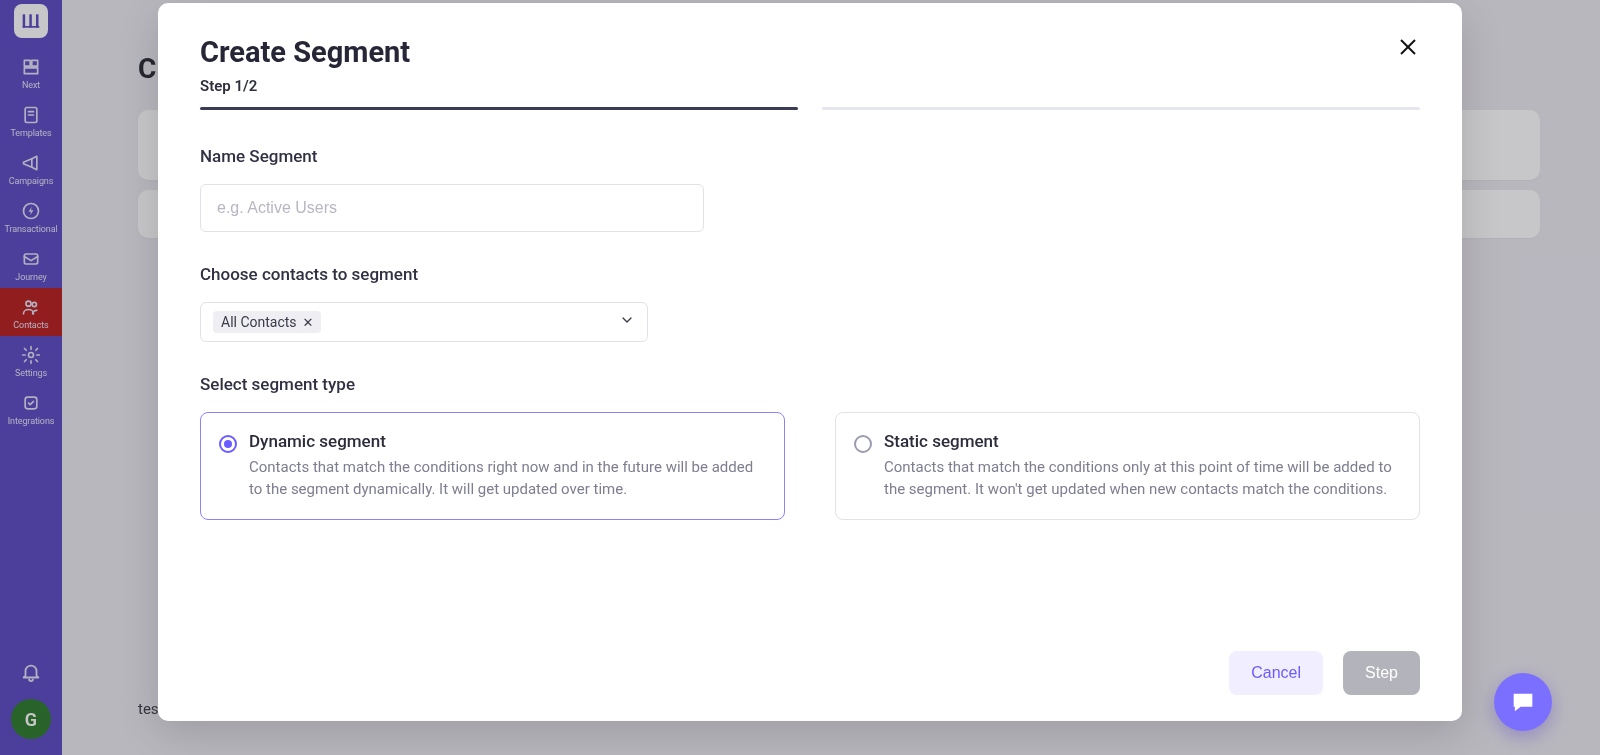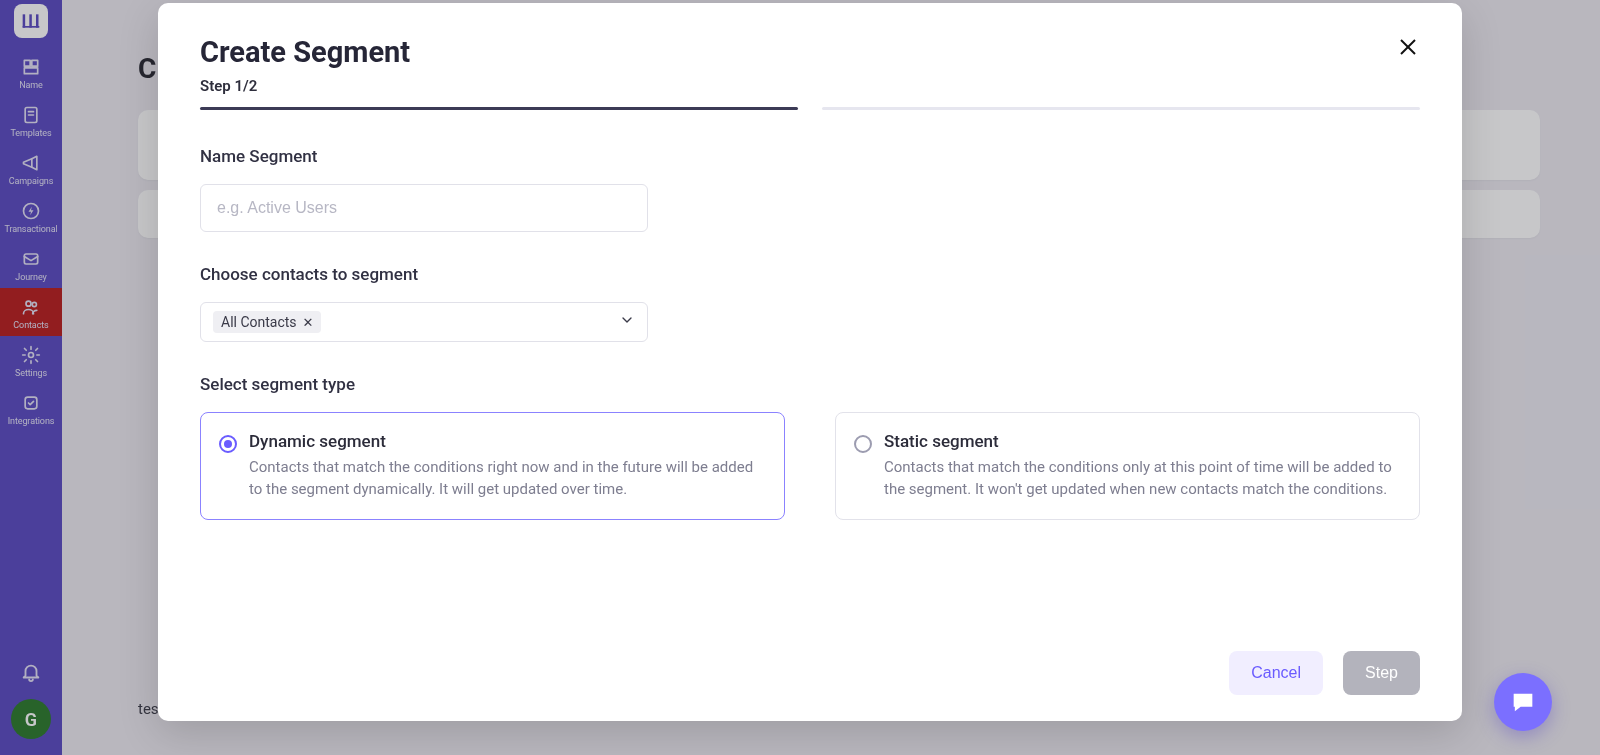--- a/index.html
+++ b/index.html
@@ -132,21 +132,21 @@
   .modal .progress .bar {
     flex: 1; height: 3px; background: #e6e6ef; border-radius: 2px;
   }
   .modal .progress .bar.active { background: #3c3b56; }
 
   .modal .section-label {
     font-size: 17px; color: #313143; font-weight: 500;
     margin-bottom: 18px;
   }
   .modal .text-input {
-    width: 448px; height: 48px;
+    width: 504px; height: 48px;
     border: 1px solid #e1e1e9; border-radius: 6px;
     padding: 0 16px; font-size: 16px;
     margin-bottom: 32px;
     color: #2e2e3c;
   }
   .modal .text-input::placeholder { color: #b7b7c4; }
 
   .modal .select-wrap {
     width: 448px; height: 40px;
     border: 1px solid #e1e1e9; border-radius: 6px;
@@ -236,21 +236,21 @@
   </div>
 
   <div class="nav-item">
     <span class="ico">
         <svg class="mono" width="20" height="20" viewBox="0 0 24 24">
           <rect x="4" y="4" width="7" height="7"></rect>
           <rect x="13" y="4" width="7" height="7"></rect>
           <rect x="4" y="13" width="16" height="7"></rect>
         </svg>
       </span>
-    <span class="lbl">Name</span>
+    <span class="lbl">Next</span>
   </div>
   <div class="nav-item">
     <span class="ico">
         <svg class="mono" width="20" height="20" viewBox="0 0 24 24">
           <rect x="5" y="3" width="14" height="18" rx="2"></rect>
           <line x1="9" y1="8" x2="15" y2="8"></line>
           <line x1="9" y1="12" x2="15" y2="12"></line>
         </svg>
       </span>
     <span class="lbl">Templates</span>

